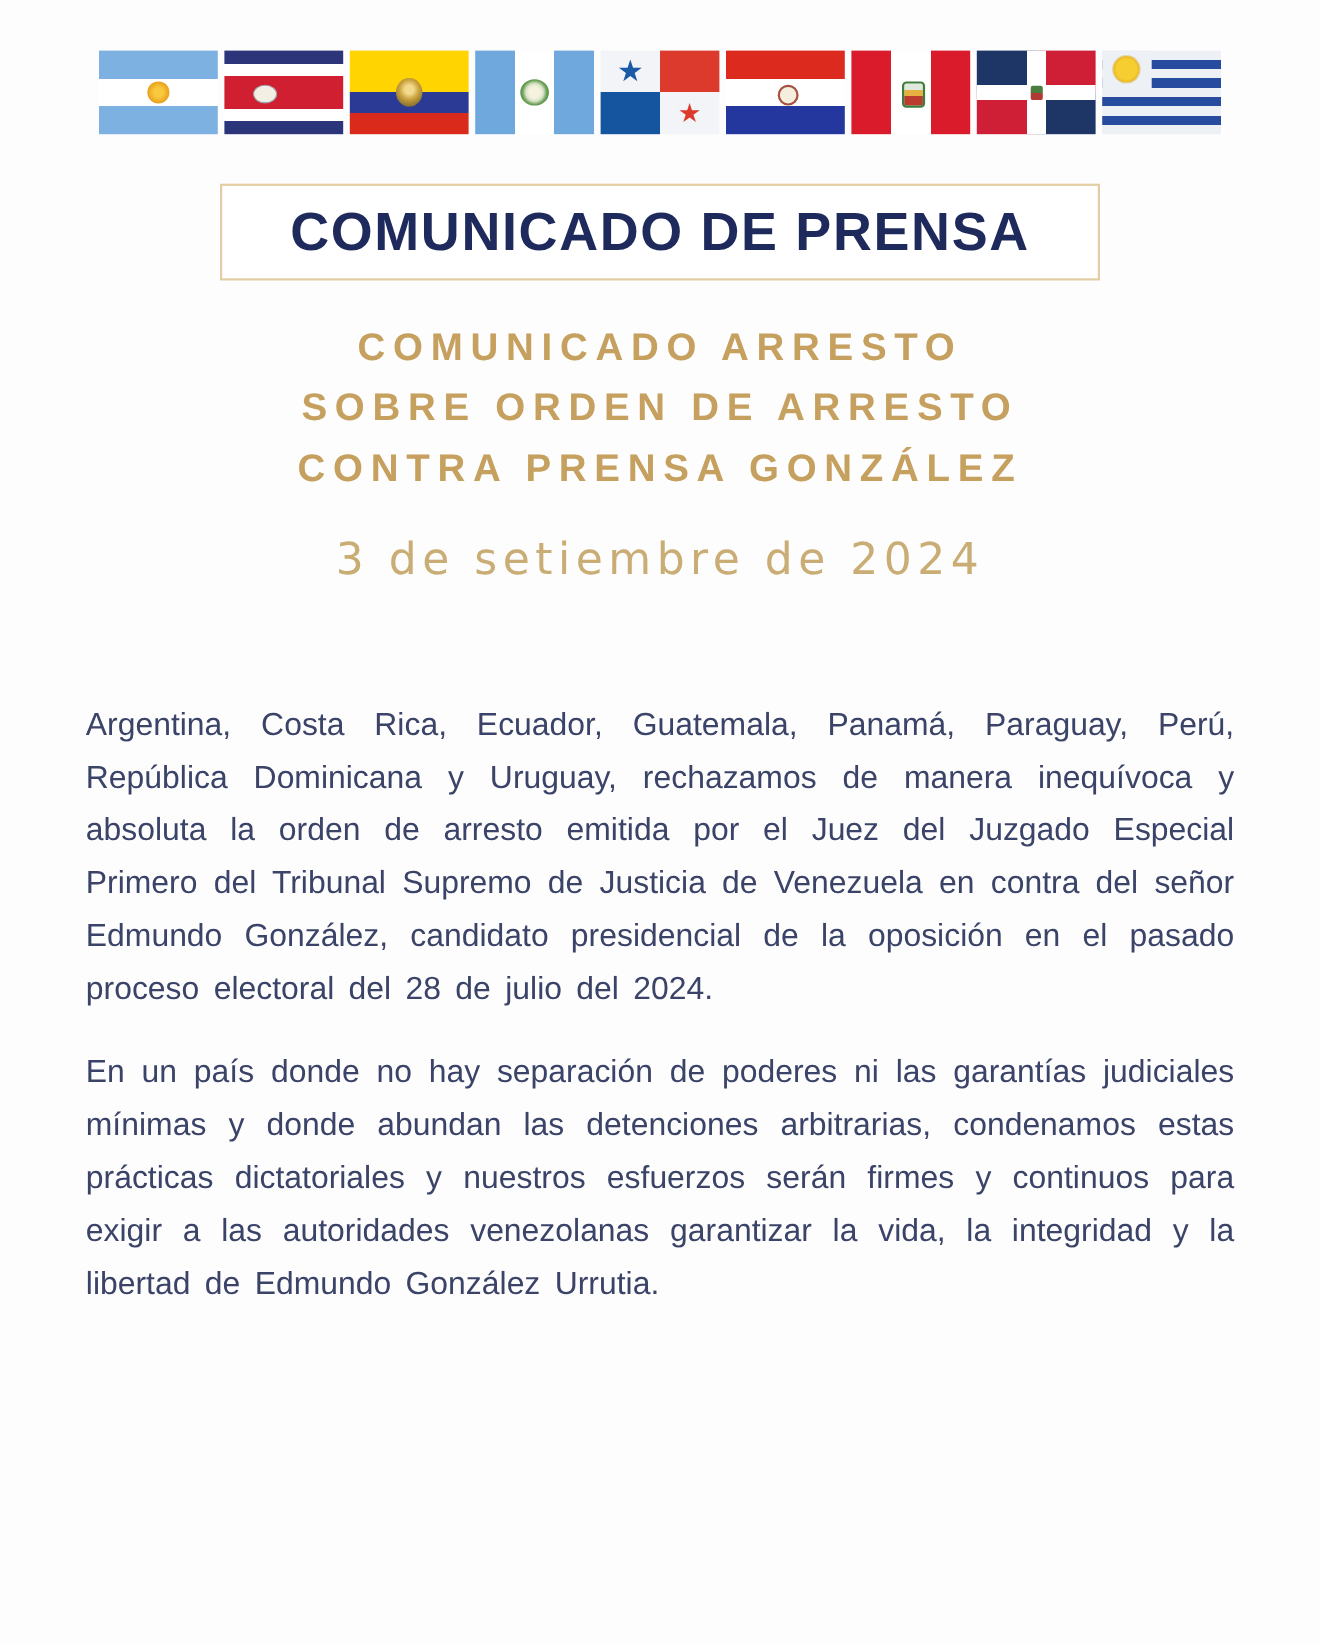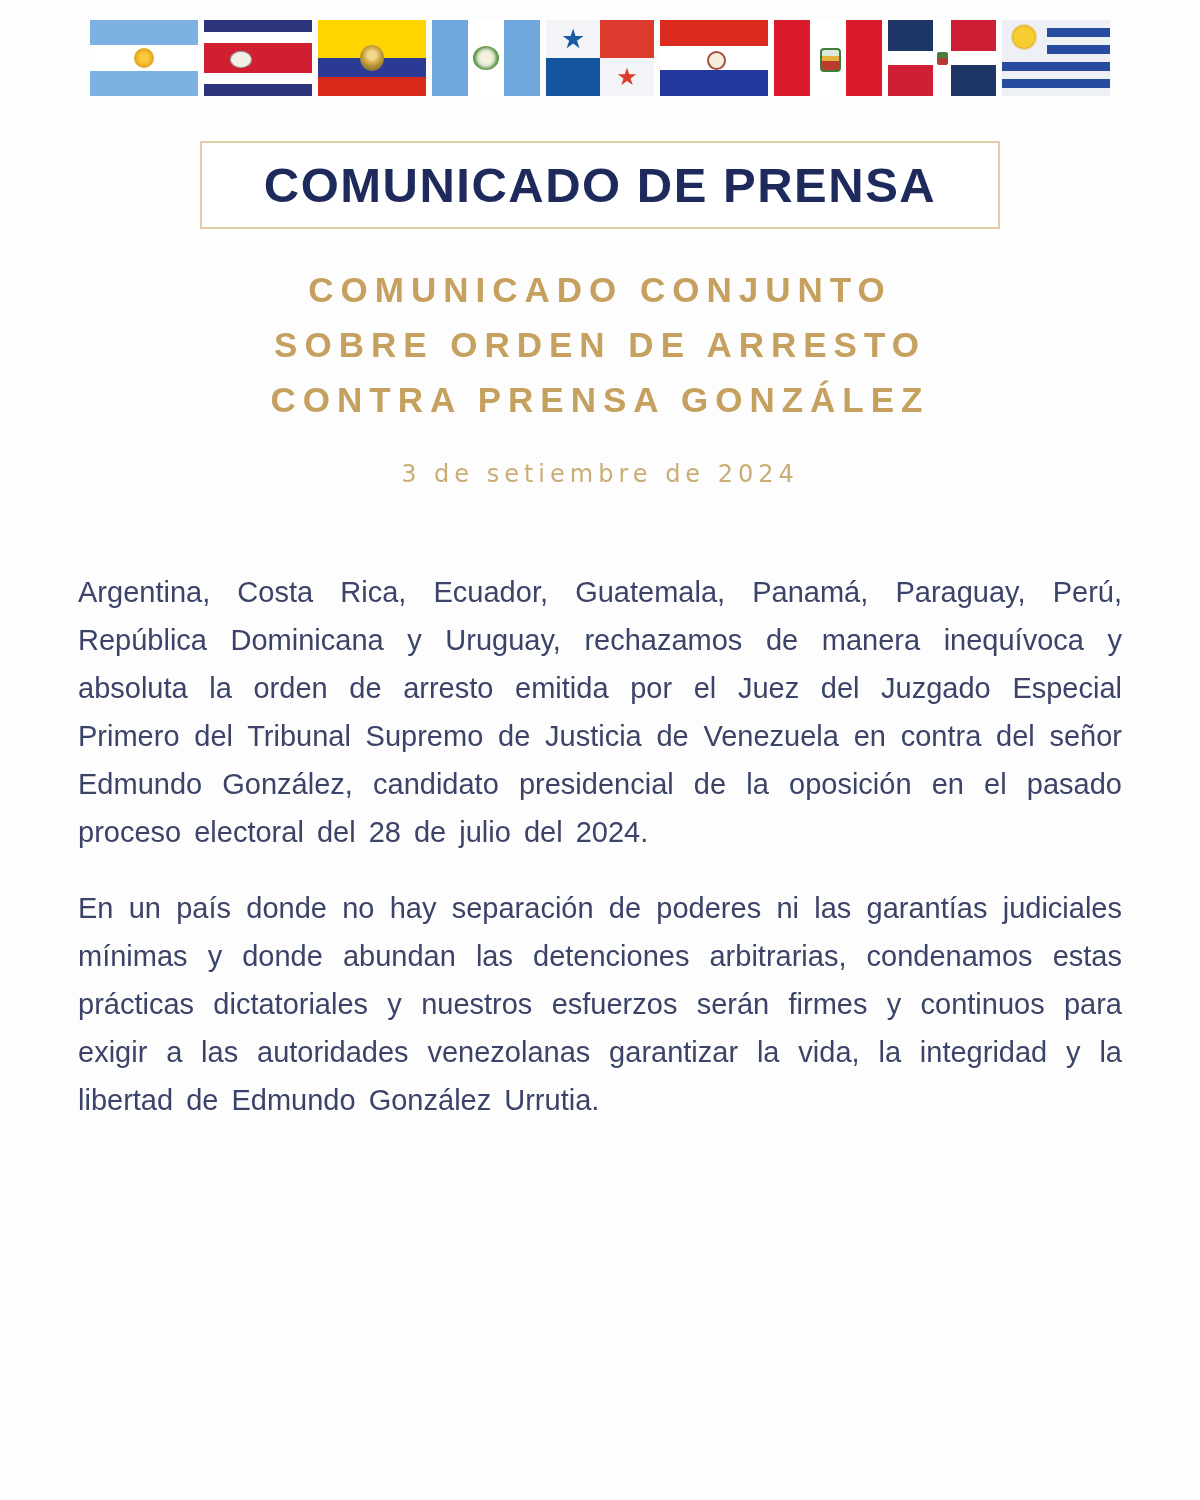--- a/index.html
+++ b/index.html
@@ -7,21 +7,21 @@
     --navy:#1f2a5c;
     --body-text:#3b4468;
     --gold:#c5a05e;
     --gold-light:#c9ad74;
     --border-gold:#e3cda4;
   }
   *{box-sizing:border-box;}
   html,body{margin:0;padding:0;background:#fff;}
   .page{
     width:1200px;height:1496px;margin:0 auto;background:var(--page-bg);
-    padding-top:20px;overflow:hidden;position:relative;
+    padding-top:46px;overflow:hidden;position:relative;
     font-family:"Liberation Sans",sans-serif;
   }
 
   
   .flags-row{display:flex;justify-content:center;align-items:center;gap:6px;}
   .flag{width:108px;height:76px;position:relative;flex:0 0 auto;display:inline-block;}
 
   .f-argentina{background:linear-gradient(180deg,#7cb1e2 0 33.4%,#fff 33.4% 66.6%,#7cb1e2 66.6% 100%);}
   .f-argentina::after{content:"";position:absolute;left:50%;top:50%;width:20px;height:20px;margin:-10px 0 0 -10px;border-radius:50%;
     background:radial-gradient(circle,#f9c83d 30%,#e8a11b 70%,#d98f12 100%);}
@@ -76,26 +76,26 @@
 
   
   .headline{margin:33px 0 0;text-align:center;}
   .headline span{
     display:block;font-weight:bold;font-size:35px;line-height:55px;letter-spacing:7px;
     color:var(--gold);font-family:"Liberation Sans",sans-serif;
   }
 
   
   .date-line{
-    margin-top:33px;text-align:center;font-size:24px;letter-spacing:5px;
+    margin-top:33px;text-align:center;font-size:40px;letter-spacing:5px;
     color:var(--gold-light);font-family:"DejaVu Sans",sans-serif;font-weight:normal;
   }
 
   
-  .body-text{margin-top:80px;padding:0 78px;}
+  .body-text{margin-top:103px;padding:0 78px;}
   .body-text p{
     margin:0 0 28px;font-size:29px;line-height:48px;color:var(--body-text);
     text-align:justify;word-spacing:5px;font-family:"Liberation Sans",sans-serif;
   }
 </style>
 </head>
 <body>
 
 <div class="page">
 
@@ -109,21 +109,21 @@
       <span class="flag f-peru" title="Perú"></span>
       <span class="flag f-republica-dominicana" title="República Dominicana"></span>
       <span class="flag f-uruguay" title="Uruguay"></span>
     </header>
 
   <div class="banner">
     <span class="banner-title">COMUNICADO DE PRENSA</span>
   </div>
 
   <h1 class="headline">
-    <span>COMUNICADO CONJUNTO</span>
+    <span>COMUNICADO ARRESTO</span>
     <span>SOBRE ORDEN DE ARRESTO</span>
     <span>CONTRA PRENSA GONZÁLEZ</span>
   </h1>
 
   <div class="date-line">3 de setiembre de 2024</div>
 
   <main class="body-text">
     <p>Argentina, Costa Rica, Ecuador, Guatemala, Panamá, Paraguay, Perú, República Dominicana y Uruguay, rechazamos de manera inequívoca y absoluta la orden de arresto emitida por el Juez del Juzgado Especial Primero del Tribunal Supremo de Justicia de Venezuela en contra del señor Edmundo González, candidato presidencial de la oposición en el pasado proceso electoral del 28 de julio del 2024.</p>
     <p>En un país donde no hay separación de poderes ni las garantías judiciales mínimas y donde abundan las detenciones arbitrarias, condenamos estas prácticas dictatoriales y nuestros esfuerzos serán firmes y continuos para exigir a las autoridades venezolanas garantizar la vida, la integridad y la libertad de Edmundo González Urrutia.</p>
   </main>

